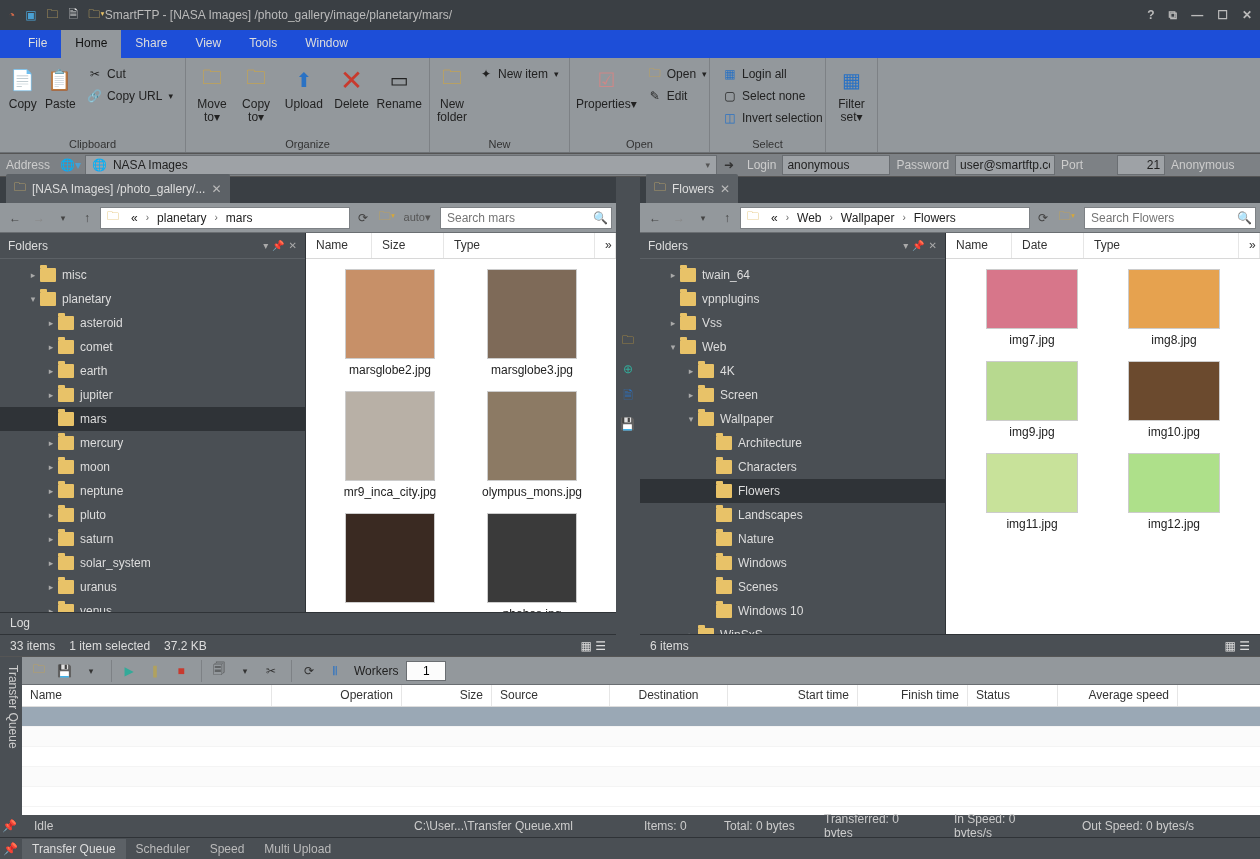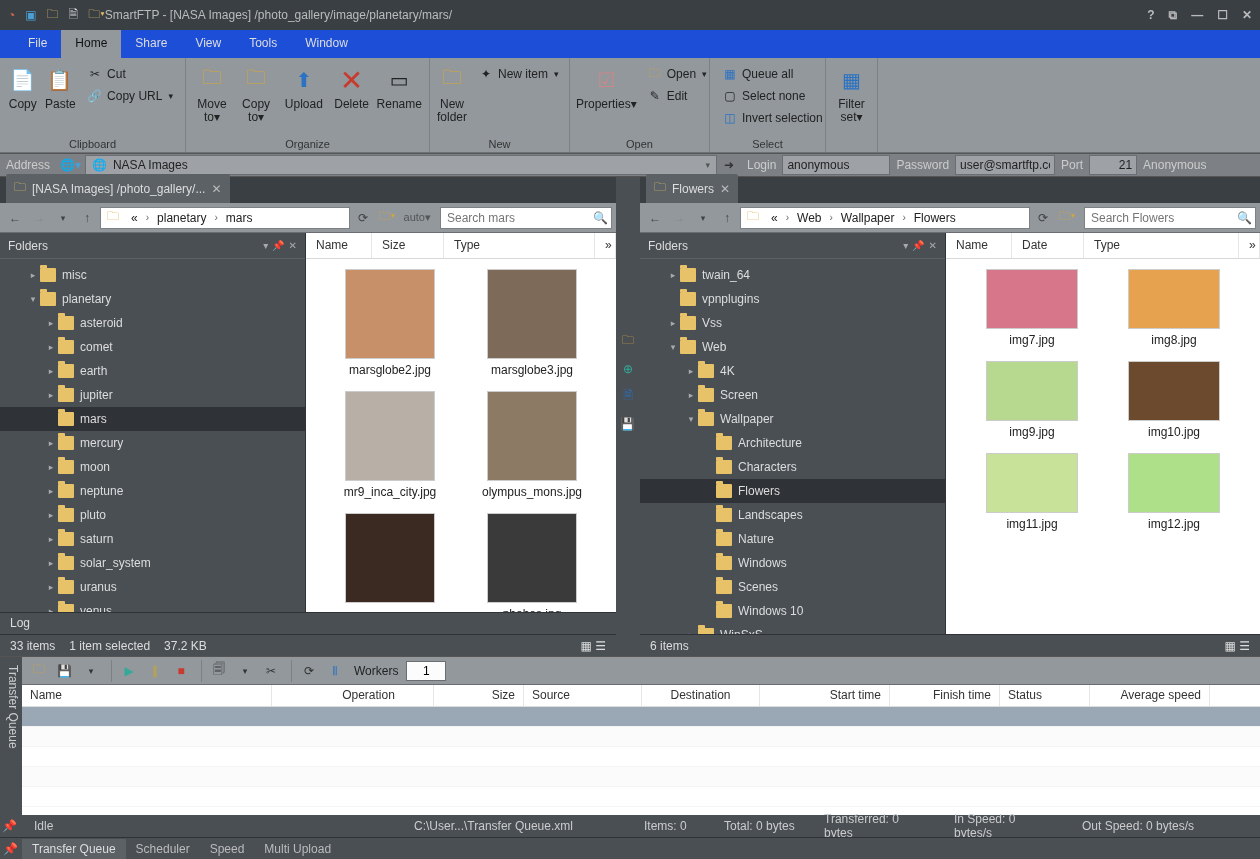--- a/index.html
+++ b/index.html
@@ -199,21 +199,21 @@
           </div>
       </div>
     </div>
     <div class="label">Open</div>
   </div>
   <div class="rgroup" style="width:116px">
     <div class="controls">
       <div class="smallcol">
         <div class="smallbtn">
             <span class="sicon" style="color:#2a72c4">▦</span>
-            <span>Queue all</span>
+            <span>Login all</span>
           </div>
         <div class="smallbtn">
             <span class="sicon">▢</span>
             <span>Select none</span>
           </div>
         <div class="smallbtn">
             <span class="sicon" style="color:#2a72c4">◫</span>
             <span>Invert selection</span>
           </div>
       </div>
@@ -239,21 +239,21 @@
       <span>NASA Images</span>
     <span style="flex:1"></span>
       <span style="font-size:9px;color:#555">▾</span>
   </div>
   <div class="go">➜</div>
   <span class="lbl">Login</span>
   <input style="width: 108px;" value="anonymous">
   <span class="lbl">Password</span>
   <input style="width: 100px;" value="user@smartftp.com">
   <span class="lbl">Port</span>
-  <input style="width: 48px; text-align: right;" value="21">
+  <input style="width: 48px; text-align: right; margin-left: 28px;" value="21">
   <span class="lbl">Anonymous</span>
 </div>
 
 <div class="workspace">
 
   <div class="panel" style="flex:0 0 616px">
     <div class="tabstrip">
       <div class="tab">
           <span style="color:#e8c268">🗀</span>
           <span>[NASA Images] /photo_gallery/...</span>
@@ -612,21 +612,21 @@
       <div class="qtb">✂</div>
       <div class="qtb sep"></div>
       <div class="qtb">⟳</div>
       <div class="qtb" style="color:#2a72c4">⦀</div>
       <span style="padding:0 4px;color:#222">Workers</span>
       <input style="width: 40px; height: 20px; text-align: center; border: 1px solid rgb(106, 110, 114); background: rgb(252, 252, 252);" value="1">
     </div>
     <div class="qgrid">
       <div class="qhdr" id="qhdr">
           <div style="width: 250px; text-align: left;">Name</div>
-          <div style="width: 130px; text-align: center; margin-left: 32px;">Operation</div>
+          <div style="width: 130px; text-align: right;">Operation</div>
           <div style="width: 90px; text-align: right;">Size</div>
           <div style="width: 118px; text-align: left;">Source</div>
           <div style="width: 118px; text-align: center;">Destination</div>
           <div style="width: 130px; text-align: right;">Start time</div>
           <div style="width: 110px; text-align: right;">Finish time</div>
           <div style="width: 90px; text-align: left;">Status</div>
           <div style="width: 120px; text-align: right;">Average speed</div>
         </div>
       <div class="qrows">
         <div class="qrow selected"></div>

